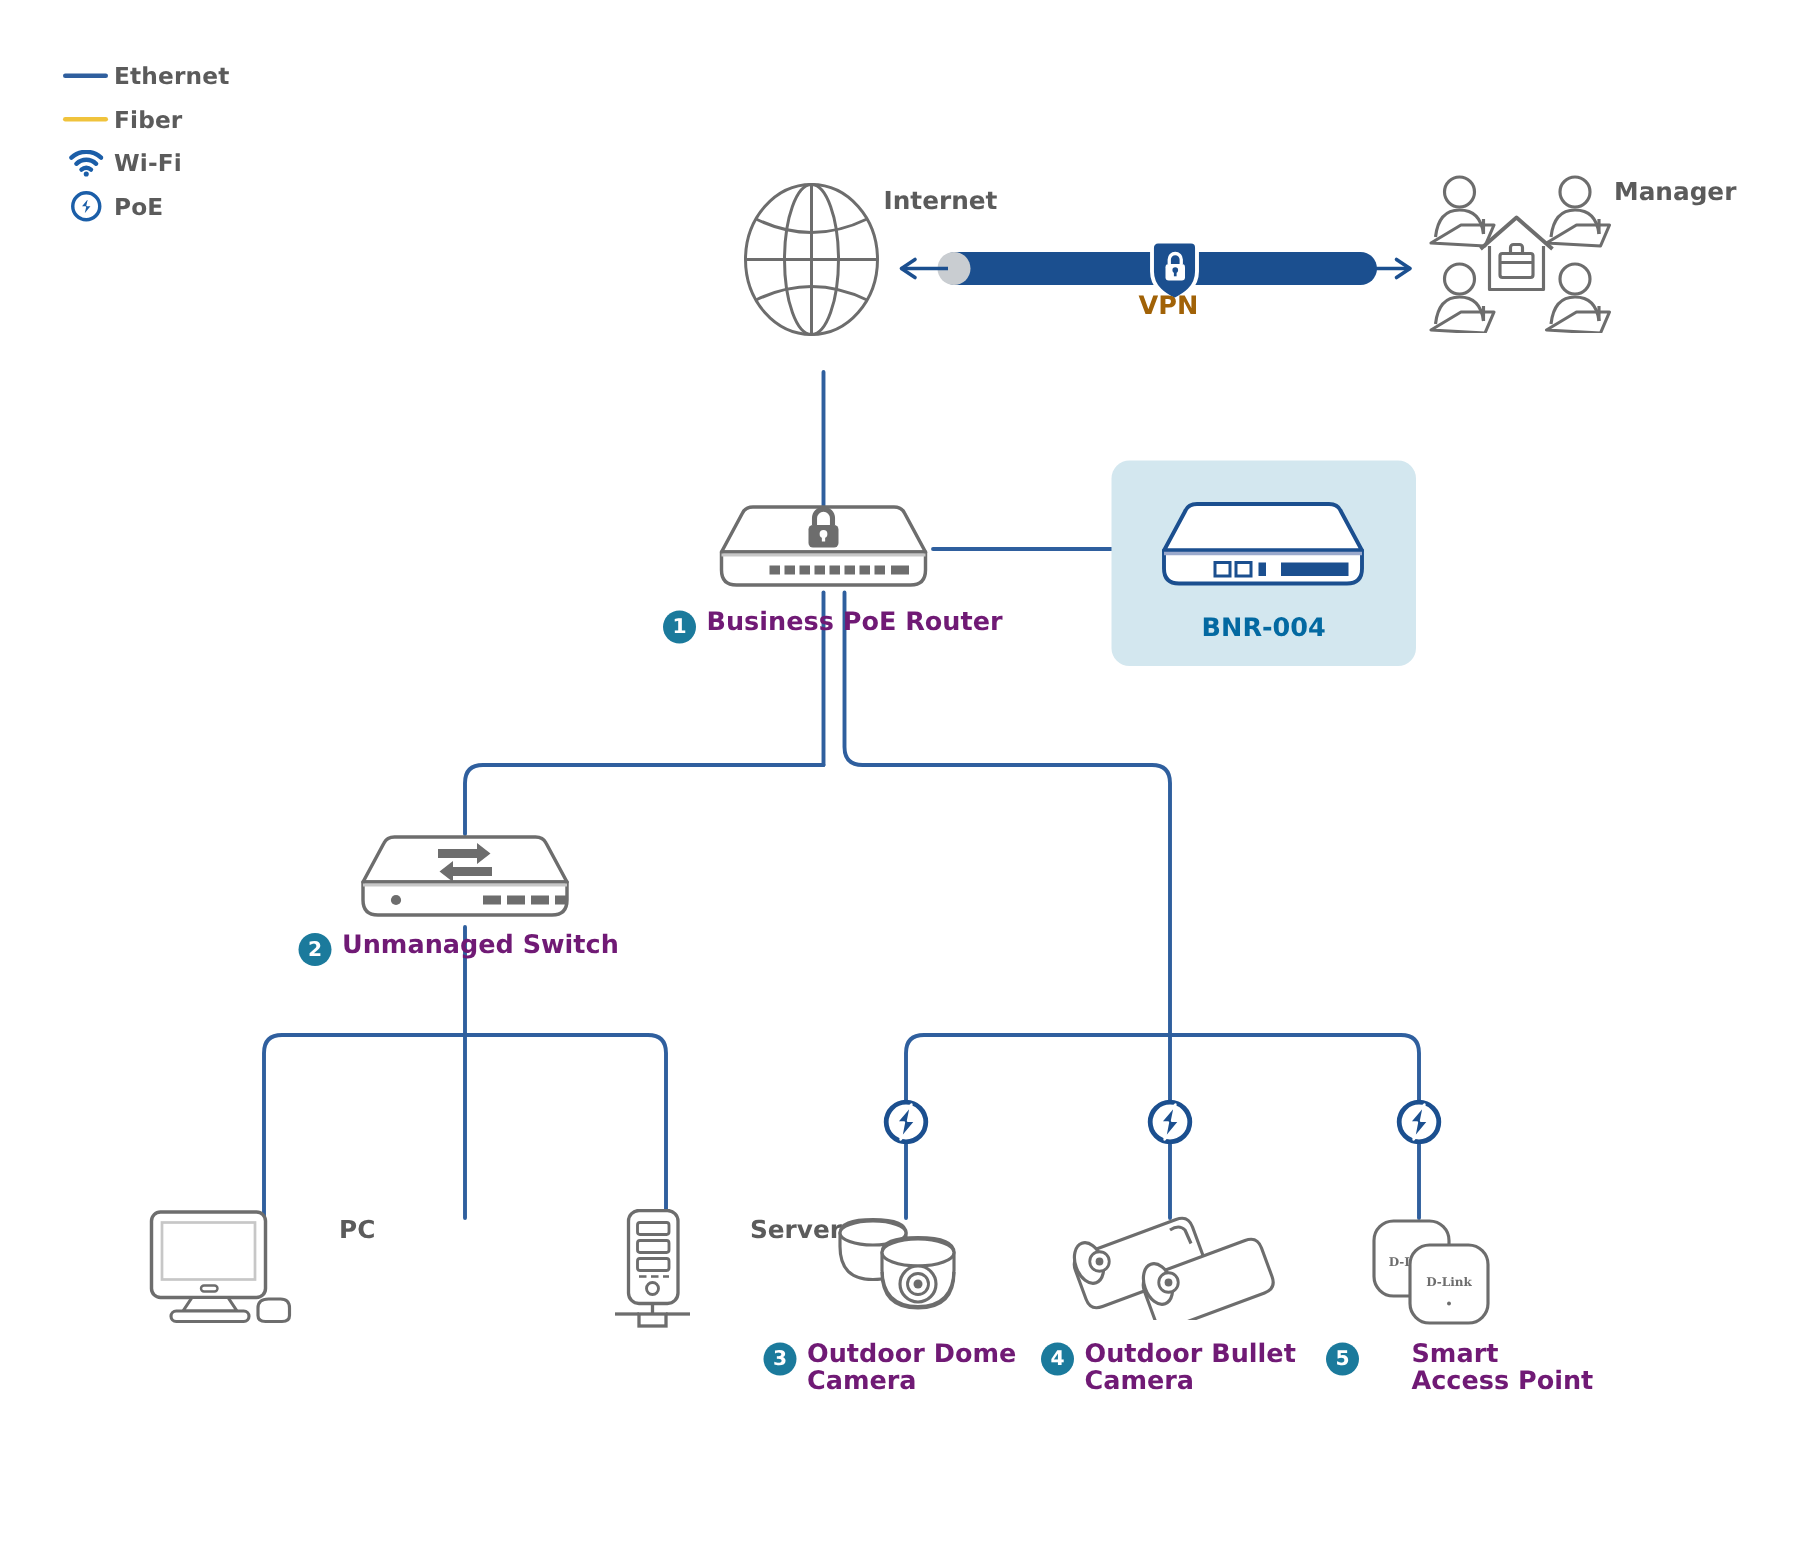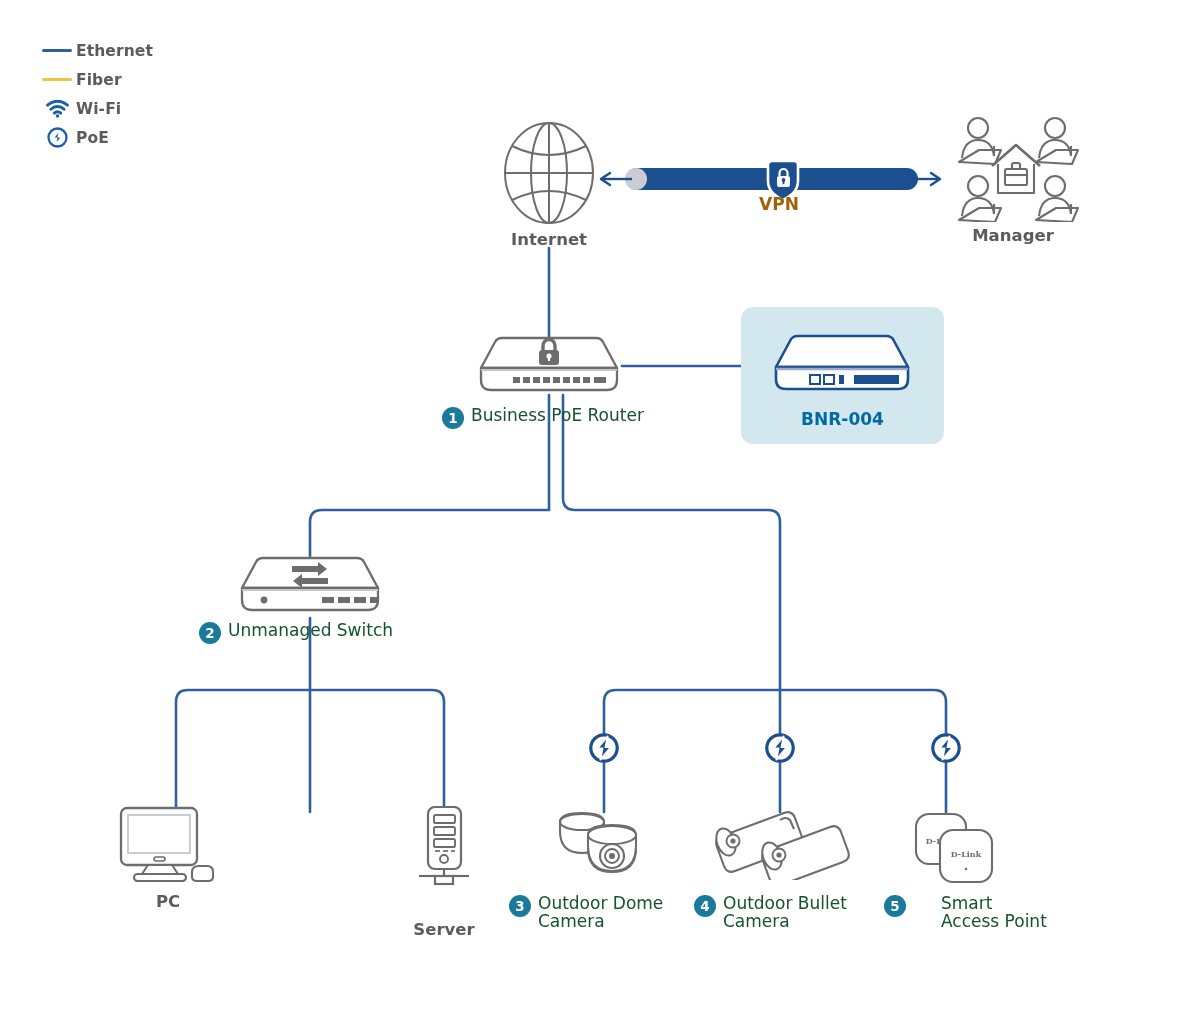--- a/index.html
+++ b/index.html
@@ -11,32 +11,32 @@
   .wires{position:absolute;left:0;top:0;width:1200px;height:1034px;pointer-events:none;}
 
   
   #legend{position:absolute;left:38px;top:36px;text-align:center;}
   .lg-row{display:flex;align-items:center;height:29px;}
   .lg-key{width:38px;display:flex;align-items:center;justify-content:center;}
   .lg-line{width:30px;height:3px;border-radius:2px;}
   .lg-text{font-size:15.5px;color:#5b5b5b;font-weight:600;letter-spacing:.1px;}
 
   
-  .node{position:absolute;display:flex;flex-direction:column;align-items:center;}
+  .node{position:absolute;display:flex;flex-direction:row;}
   .node .art{display:flex;align-items:flex-end;justify-content:center;}
   .cap{font-size:16.5px;color:#5b5b5b;font-weight:600;margin-top:4px;white-space:nowrap;}
 
   
   .numlabel{position:absolute;display:flex;align-items:flex-start;gap:7px;}
   .badge{
     width:22px;height:22px;border-radius:50%;background:#1b7a9c;color:#fff;
     font-size:13.5px;font-weight:700;display:flex;align-items:center;justify-content:center;
     flex:0 0 auto;margin-top:1px;
   }
-  .numtext{font-size:17px;font-weight:400;color:#14532d;line-height:1.07;}
+  .numtext{font-size:17px;font-weight:700;color:#701a75;line-height:1.07;}
   .numtext.ctr{text-align:left;}
 
   
   #bnr-panel{
     position:absolute;left:741px;top:307px;width:203px;height:137px;
     background:#d3e7ef;border-radius:12px;
   }
   #bnr-cap{
     position:absolute;left:741px;top:409px;width:203px;text-align:center;
     font-size:17px;font-weight:700;color:#0369a1;
@@ -239,21 +239,21 @@
         <rect x="120" y="41" width="12" height="6"></rect>
           <rect x="136" y="41" width="8" height="6"></rect>
       </g>
     </svg>
   </div>
   <div class="numlabel" style="left:199px;top:621px;">
     <span class="badge">2</span>
     <span class="numtext">Unmanaged Switch</span>
   </div>
 
-  <div class="node" style="left:108px;top:806px;width:120px;">
+  <div class="node" style="left:98px;top:806px;width:120px;gap:28px;">
     <div class="art">
       <svg width="100" height="82" viewBox="0 0 100 82">
         <rect x="3" y="2" width="76" height="57" rx="6" fill="#ffffff" stroke="#6d6d6d" stroke-width="2.3"></rect>
         <rect x="10" y="9" width="62" height="38" fill="none" stroke="#c7c7c7" stroke-width="1.8"></rect>
         <rect x="36" y="51" width="11" height="4" rx="2" fill="none" stroke="#6d6d6d" stroke-width="1.6"></rect>
         <path d="M30,59 h24 l6,9 h-36 z" fill="#ffffff" stroke="#6d6d6d" stroke-width="2.1" stroke-linejoin="round"></path>
         <rect x="16" y="68" width="52" height="7" rx="3.5" fill="#ffffff" stroke="#6d6d6d" stroke-width="2.1"></rect>
         <path d="M74,66 q0,-6 7,-6 h8 q6,0 6,6 v5 q0,4 -5,4 h-11 q-5,0 -5,-4 z" fill="#ffffff" stroke="#6d6d6d" stroke-width="2.1"></path>
       </svg>
     </div>

